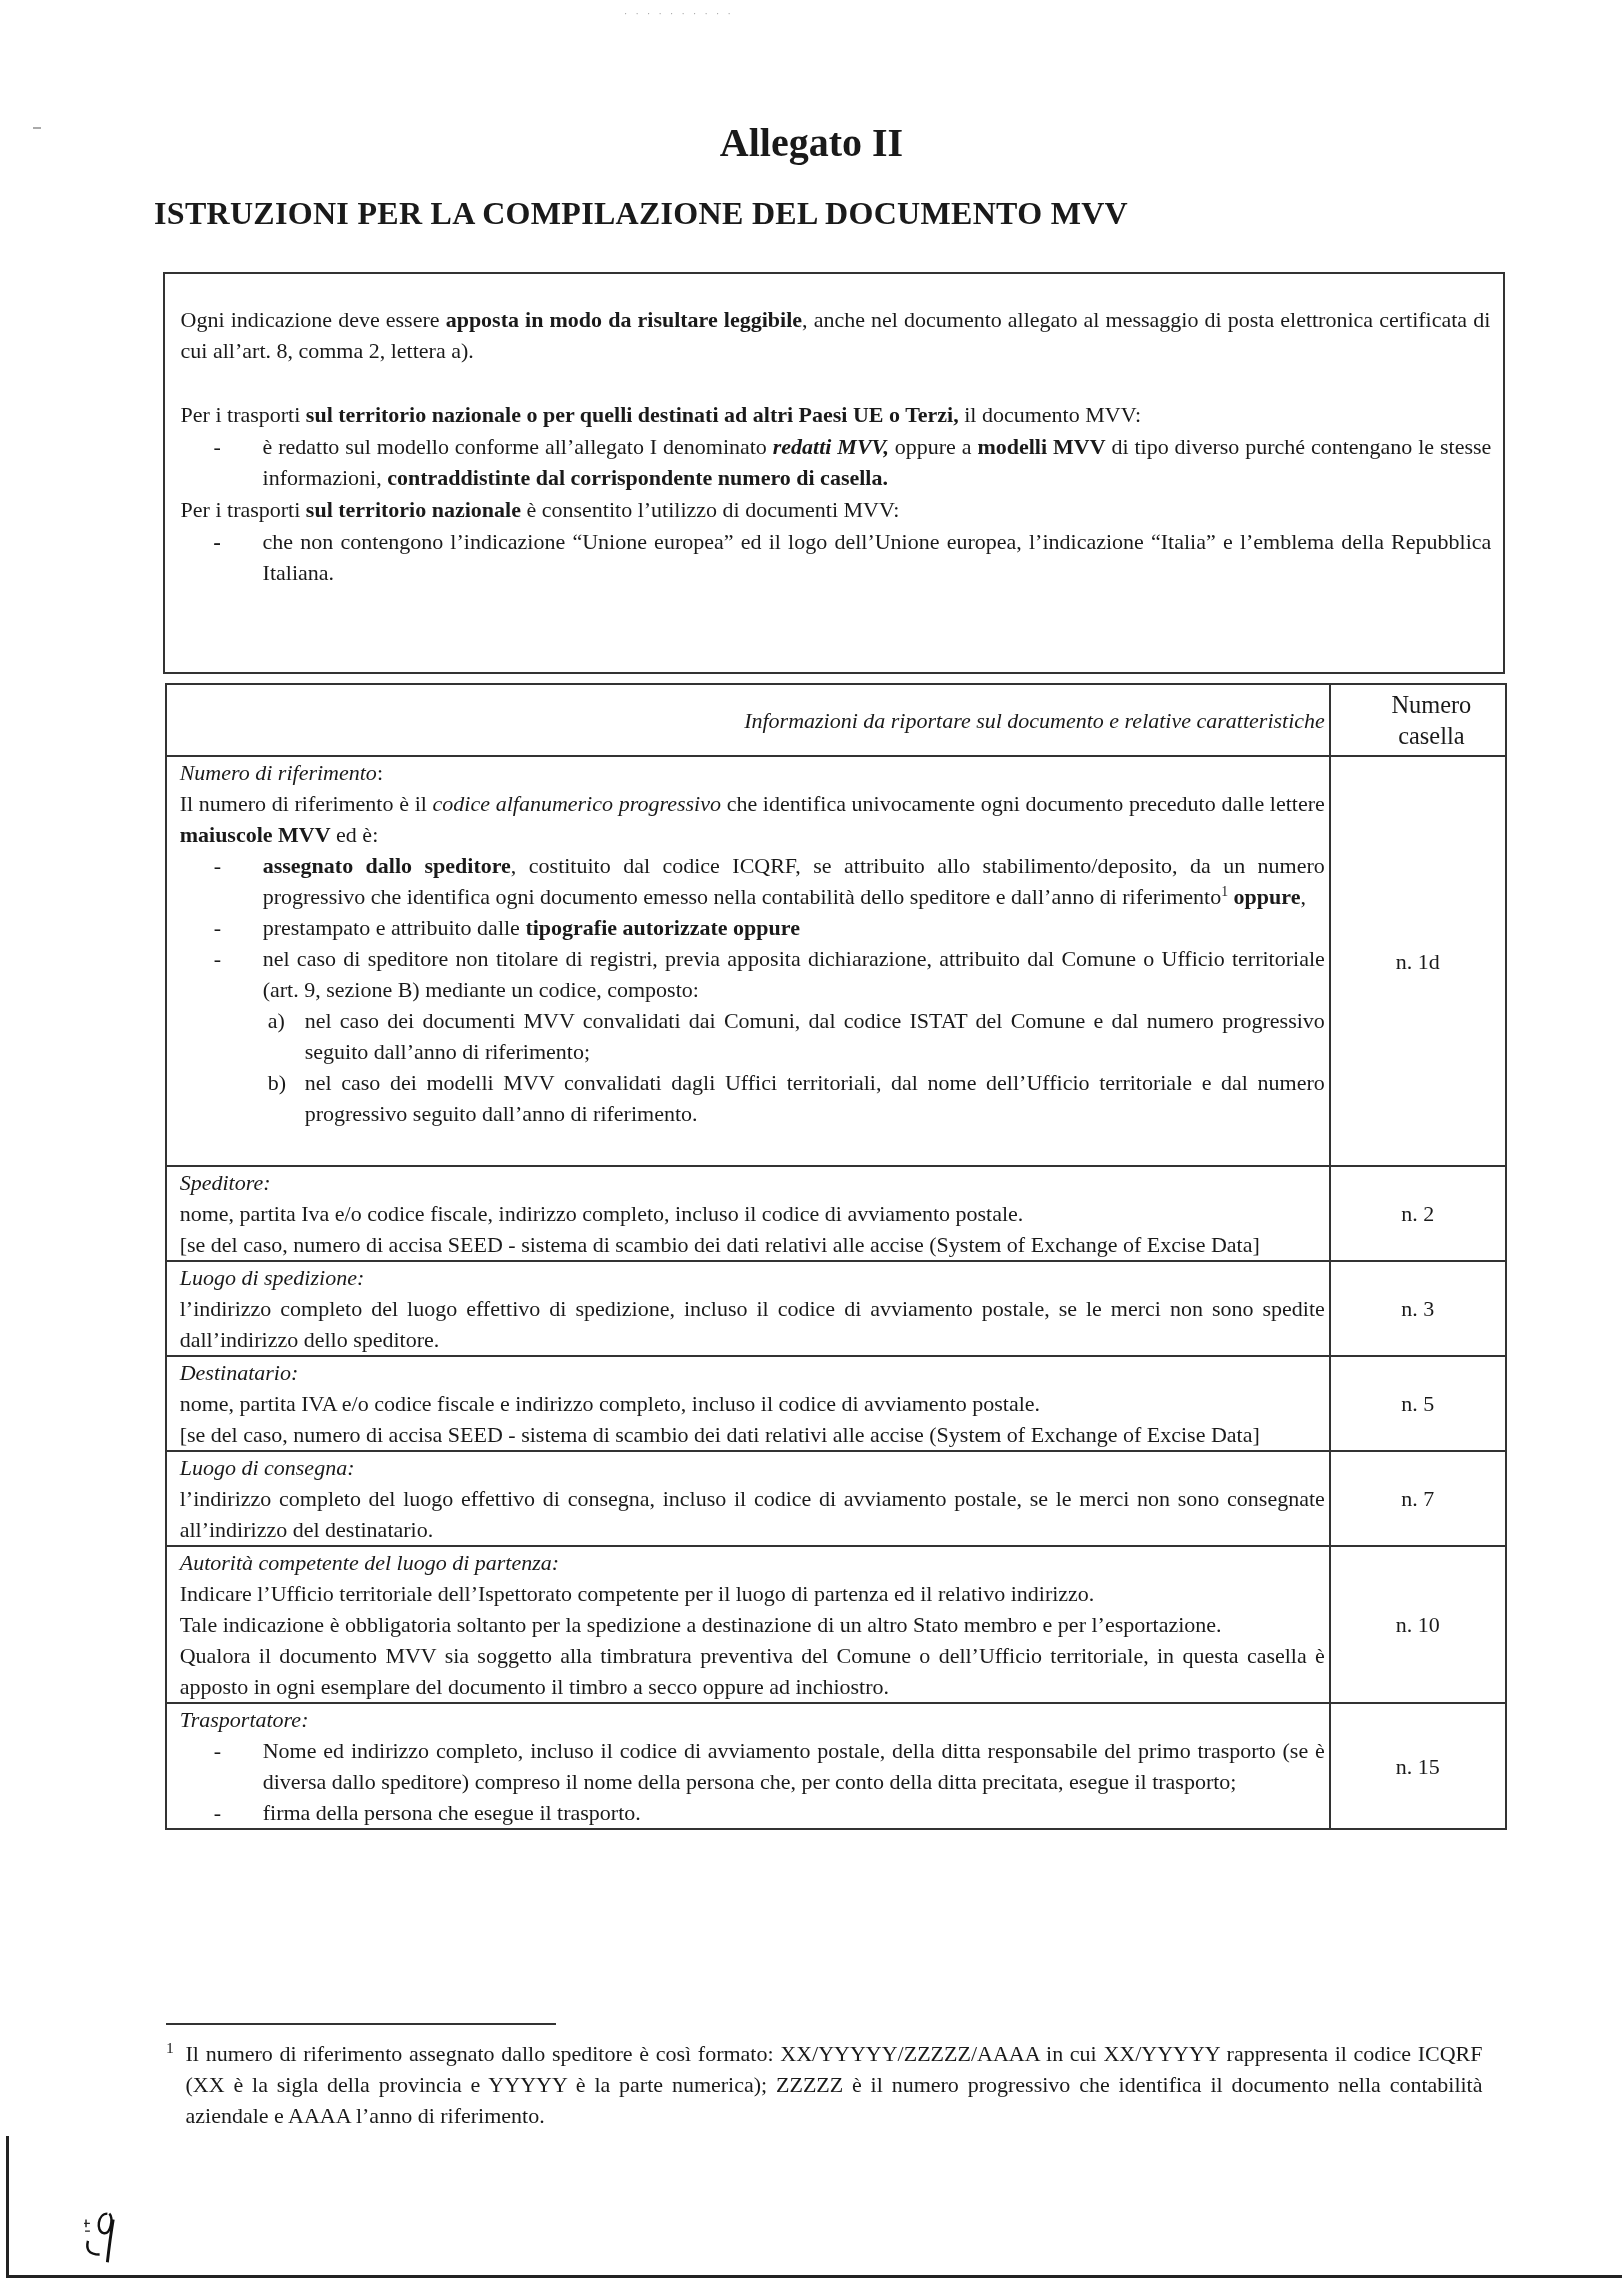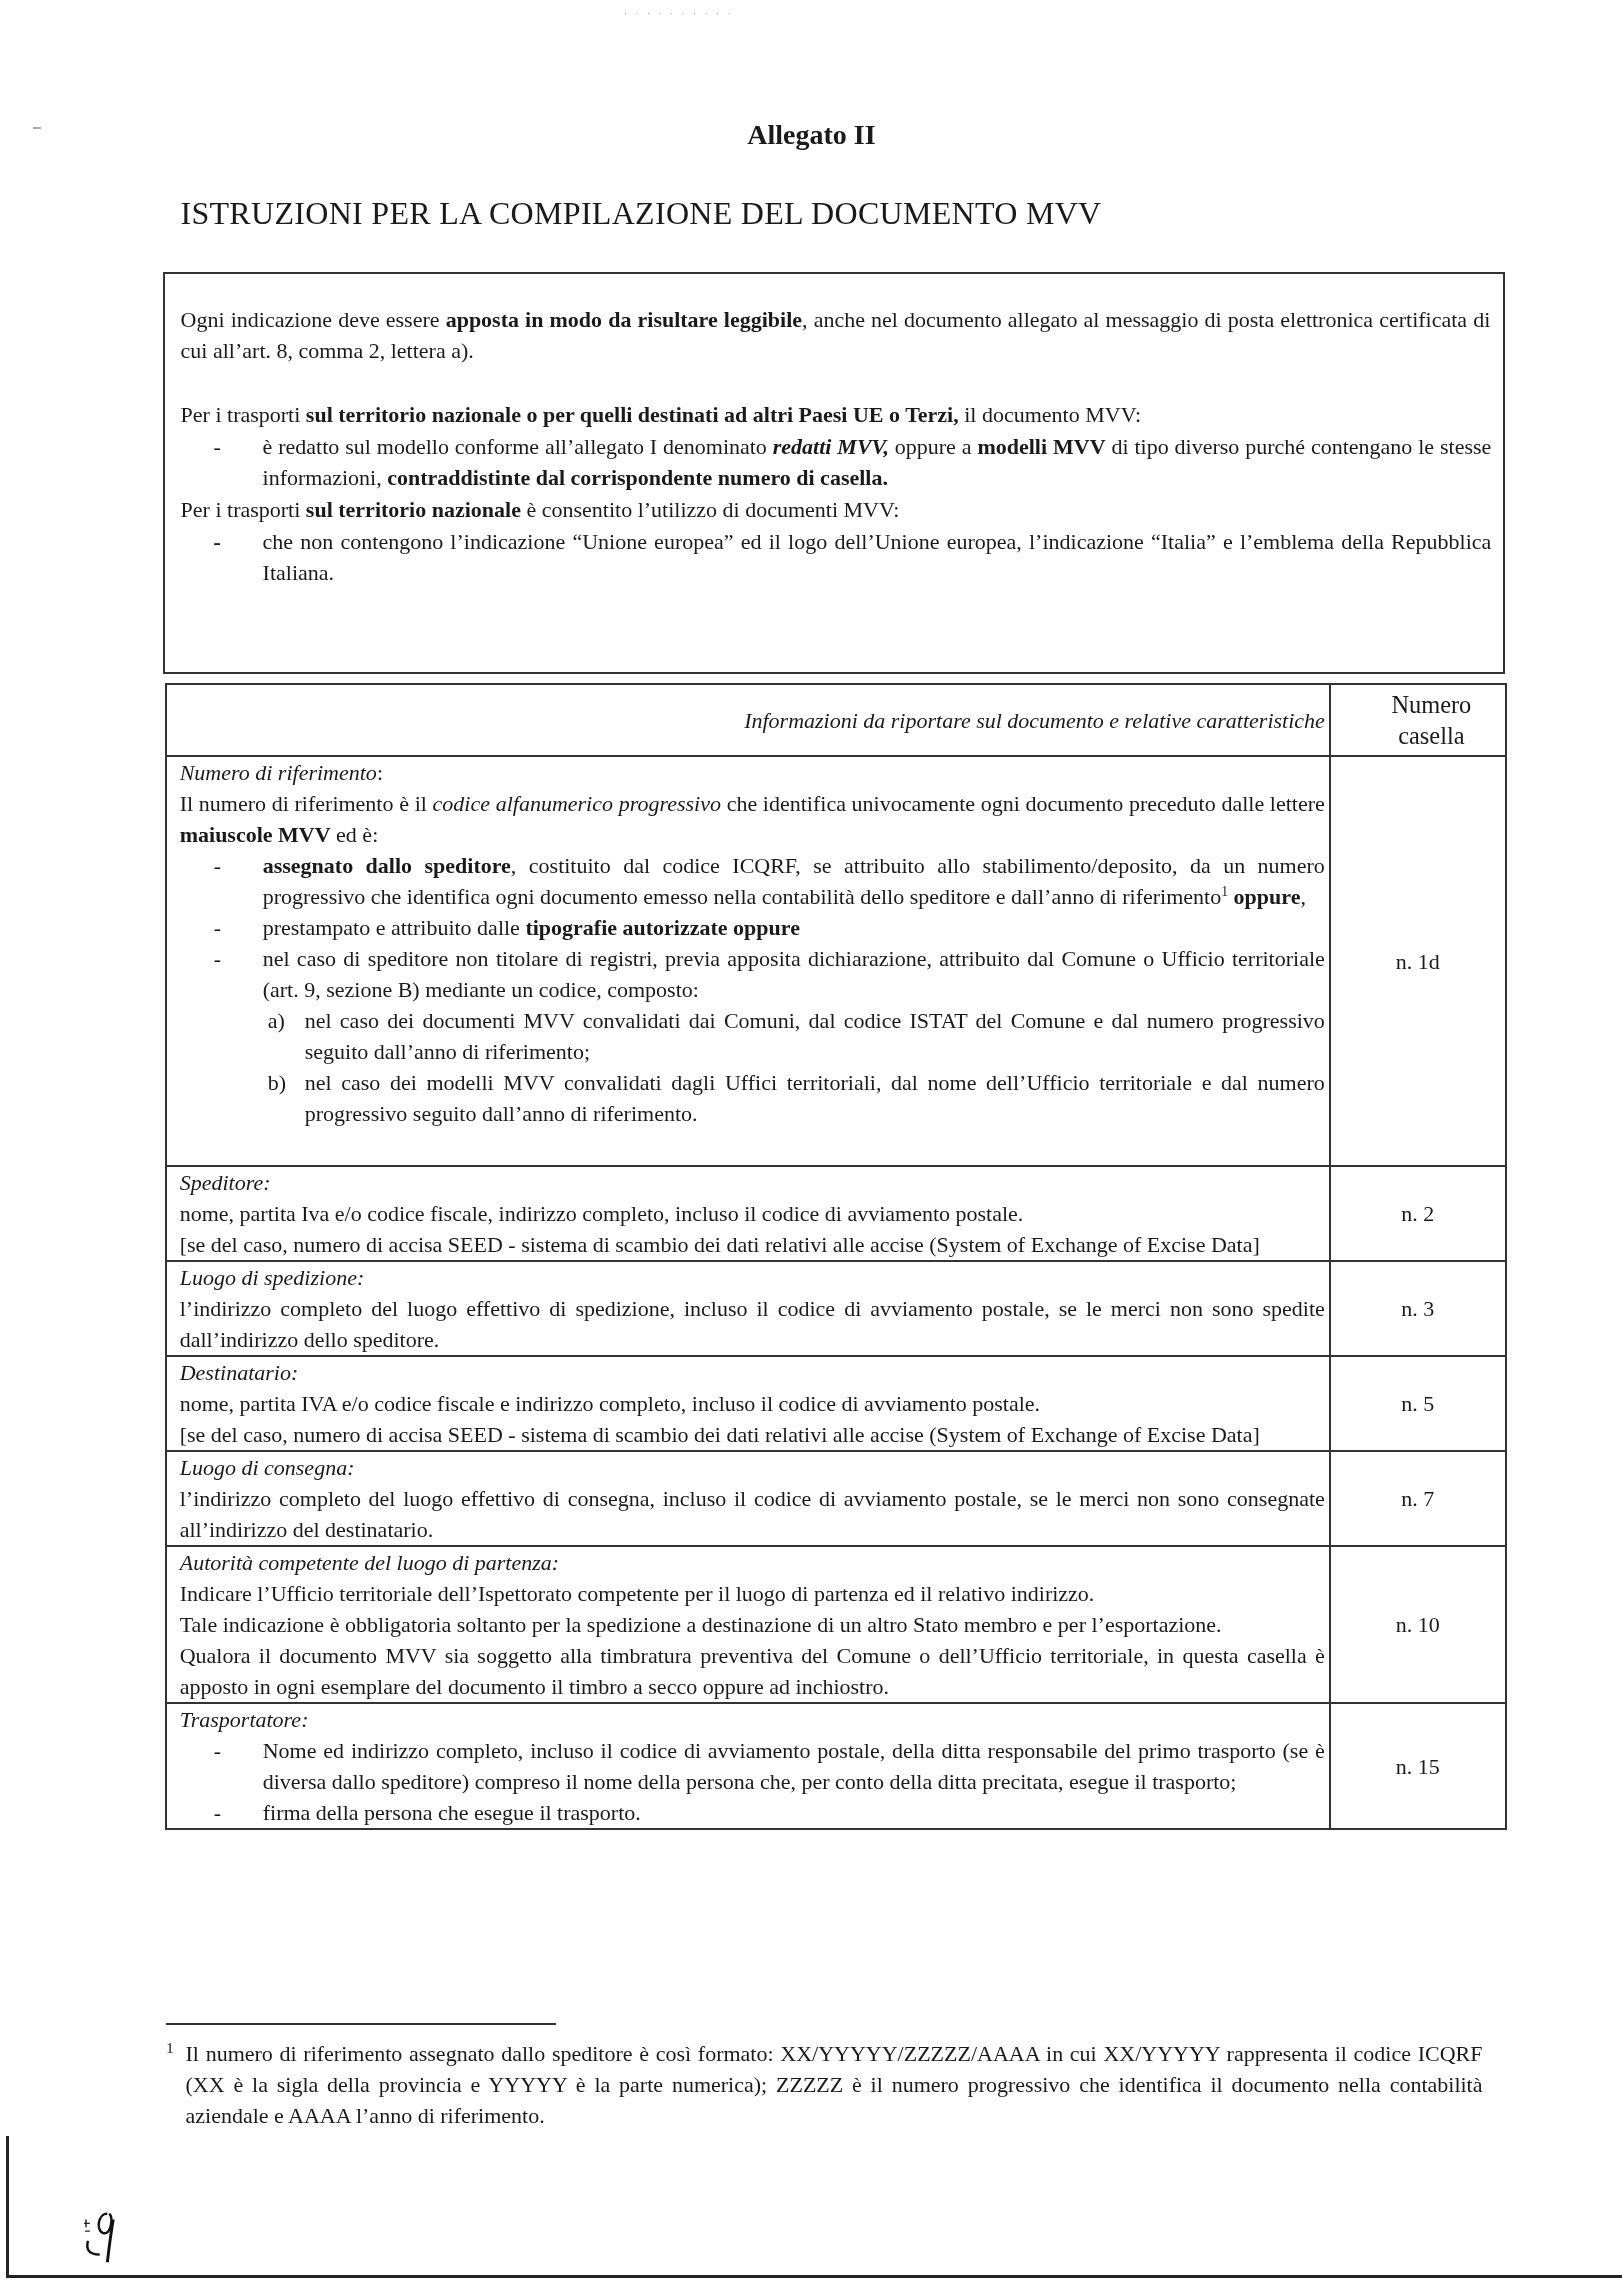--- a/index.html
+++ b/index.html
@@ -8,25 +8,25 @@
     font-family: "Liberation Serif", "DejaVu Serif", serif;
     color: #1a1a1a;
   }
   .page-border-left { position: absolute; left: 5.9px; top: 2136px; width: 2.9px; height: 142px; background: #222; }
   .page-border-bottom { position: absolute; left: 5.9px; top: 2275px; width: 1617px; height: 2.9px; background: #222; }
   .scan-dots { position: absolute; left: 624px; top: 7.8px; font-size: 9.8px; color: #999; letter-spacing: 2.9px; }
   .stray-mark { position: absolute; left: 33px; top: 127px; width: 7.8px; height: 2px; background: #aaa; }
 
   .title {
     position: absolute; top: 119px; left: 0; width: 1623px; text-align: center;
-    font-size: 28px; font-weight: bold;
+    font-size: 40px; font-weight: bold;
   }
   .subtitle {
     position: absolute; top: 195px; left: 0; width: 1282px; text-align: center;
-    font-size: 32px; font-weight: normal; letter-spacing: 0.3px;
+    font-size: 32px; font-weight: bold; letter-spacing: 0.3px;
   }
 
   .intro-box {
     position: absolute; left: 163px; top: 272px; width: 1342px; height: 402px;
     border: 2px solid #333; box-sizing: border-box;
     padding: 29px 11.7px 0 14.6px;
     font-size: 22px; line-height: 31px; text-align: justify;
   }
   .intro-box p { margin: 1px; }
   .intro-box .gap { height: 31px; }

